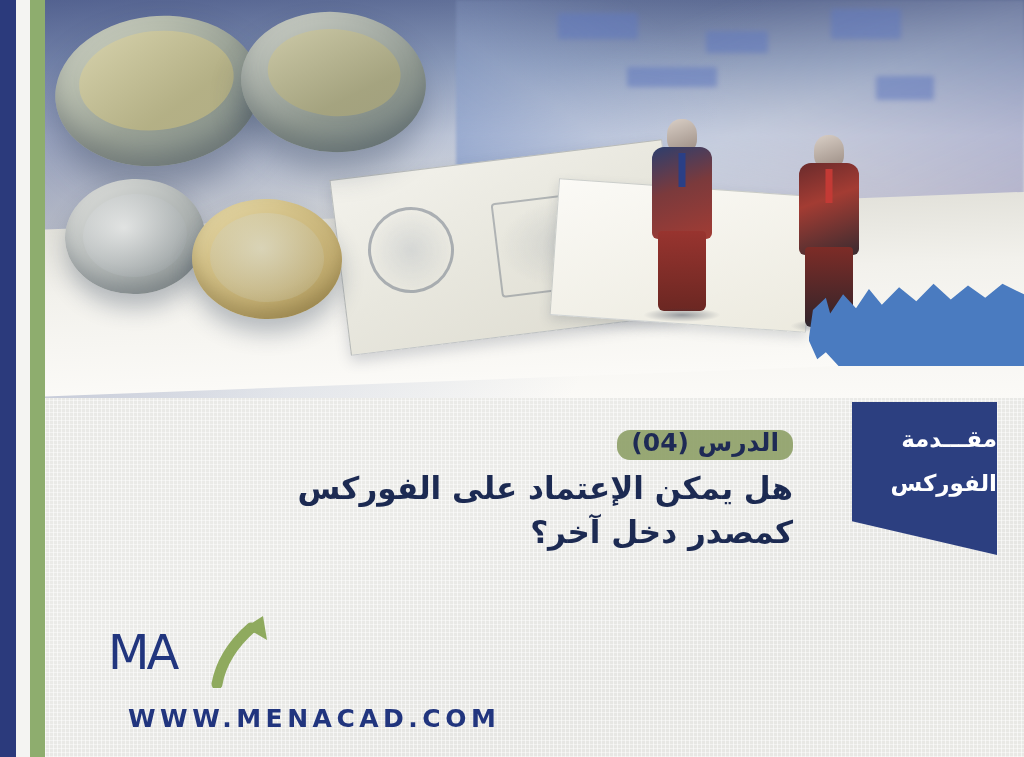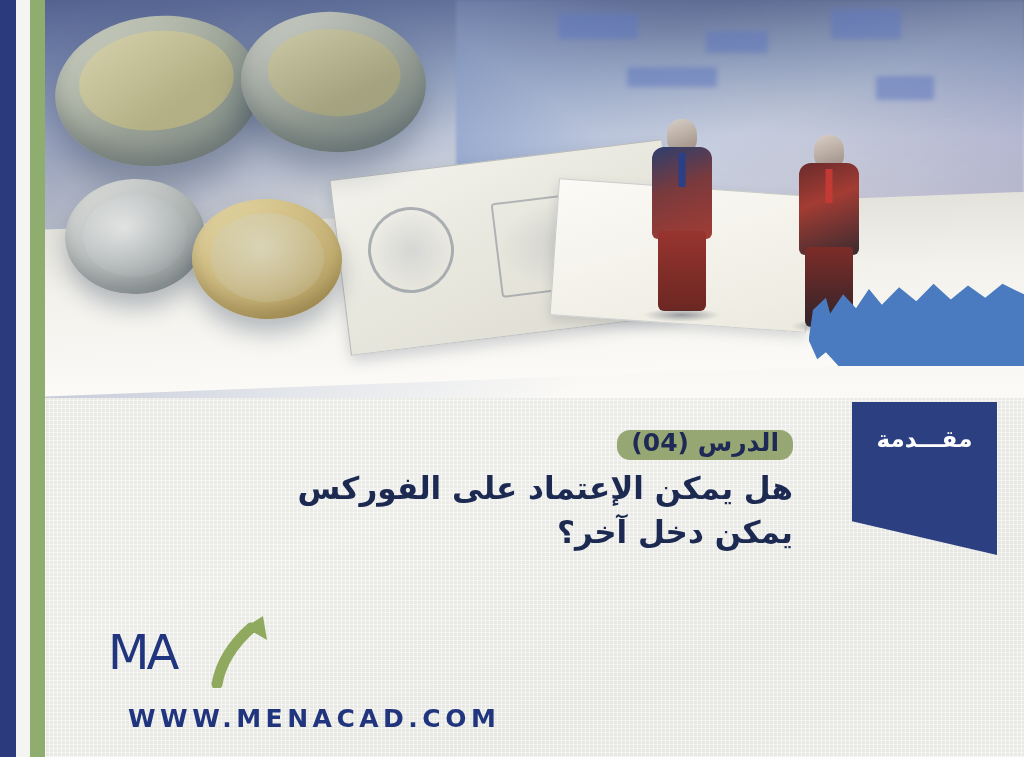--- a/index.html
+++ b/index.html
@@ -172,21 +172,21 @@
       repeating-linear-gradient(90deg,rgba(255,255,255,.55) 0 1px,rgba(0,0,0,0) 1px 4px),
       repeating-linear-gradient(0deg,rgba(255,255,255,.45) 0 1px,rgba(0,0,0,0) 1px 4px),
       linear-gradient(160deg,#e9e9e6 0%,#ebebe8 35%,#e6e6e3 70%,#e9e9e5 100%);
   }
 
   
   .badge{
     position:absolute;left:807px;top:4px;width:145px;height:153px;
     background:#2c3f80;
     clip-path:polygon(0 0,100% 0,100% 100%,0 78%);
-    display:flex;flex-direction:column;align-items:center;
+    display:flex;flex-direction:column;align-items:flex-end;
     padding-top:22px;box-sizing:border-box;
     z-index:20;
     gap:12px;
   }
   .badge span{
     color:#ffffff;direction:rtl;unicode-bidi:bidi-override;
     font-size:23px;font-weight:700;line-height:1.38;
     letter-spacing:.5px;white-space:nowrap;
   }
 
@@ -274,30 +274,31 @@
           <div class="shadow"></div>
       </div>
 
       <div class="brush"></div>
     </div>
 
     <div class="lower">
 
       <div class="badge">
         <span>مقـــدمة</span>
+        <span>الفوركس</span>
       </div>
 
       <div class="textblock">
         <div class="lesson">
           <span class="hl"></span>
           <em>الدرس (04)</em>
         </div>
         <div class="headline">
           <div>هل يمكن الإعتماد على الفوركس</div>
-          <div>يمكن دخل آخر؟</div>
+          <div>كمصدر دخل آخر؟</div>
         </div>
       </div>
 
       <div class="brand">
         <div class="logo-wrap">
           <div class="logo-ma">MA</div>
           <svg class="logo-arrow" viewBox="0 0 64 74">
             <path d="M6 70 C 10 48, 22 30, 40 14" stroke="#8faa5e" stroke-width="11" fill="none" stroke-linecap="round"></path>
             <path d="M30 16 L 52 2 L 56 26 L 44 19 Z" fill="#8faa5e"></path>
           </svg>

